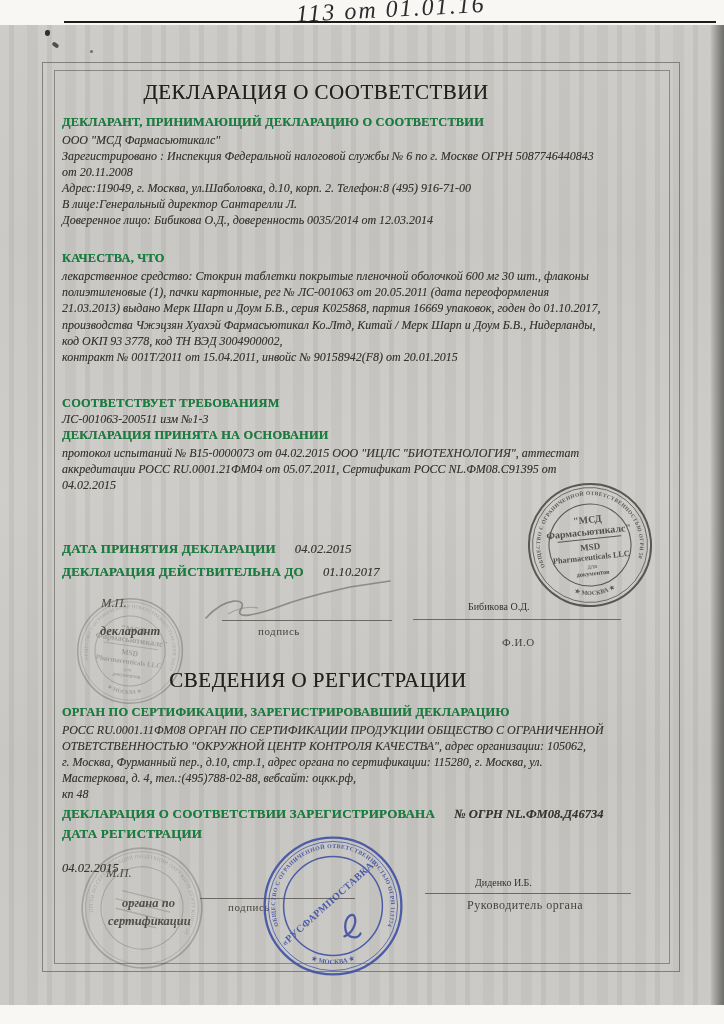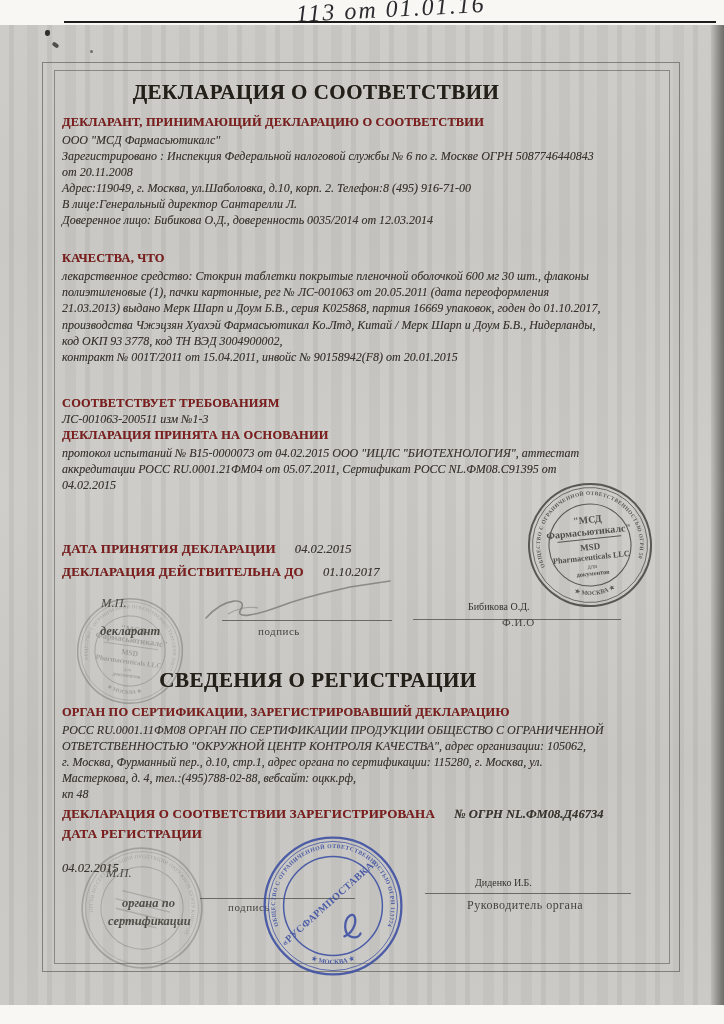--- a/index.html
+++ b/index.html
@@ -15,23 +15,23 @@
     background:linear-gradient(90deg,rgba(0,0,0,0) 0%,rgba(30,30,28,0.38) 70%,rgba(30,30,28,0.55) 100%);}
   .topline{left:64px;top:21px;width:652px;height:2px;background:#1c1c1a;}
   .handwriting{left:296px;top:-6px;width:260px;font-style:italic;font-size:24px;color:#2c2c30;
     letter-spacing:2px;transform:rotate(-3deg);}
   .frame-outer{left:42px;top:62px;width:636px;height:908px;border:1px solid rgba(70,70,64,0.55);}
   .frame-inner{left:54px;top:70px;width:614px;height:892px;border:1px solid rgba(70,70,64,0.5);}
   .speck1{left:45px;top:30px;width:5px;height:6px;background:#30302c;border-radius:50% 40% 60% 50%;}
   .speck2{left:52px;top:43px;width:7px;height:4px;background:rgba(48,48,44,0.8);transform:rotate(35deg);border-radius:2px;}
   .speck3{left:90px;top:50px;width:3px;height:3px;background:rgba(48,48,44,0.6);border-radius:50%;}
   
-  .doc-title{left:58px;width:516px;text-align:center;font-weight:bold;font-size:21px;
+  .doc-title{left:58px;width:516px;text-align:center;font-weight:normal;font-size:21px;
     letter-spacing:0.5px;color:#232019;text-shadow:0 0 0.6px rgba(30,28,22,0.55);}
-  .h{font-weight:bold;font-size:12.4px;color:#7f1d1d;letter-spacing:0.2px;text-shadow:0 0 0.5px rgba(30,28,22,0.5);}
+  .h{font-weight:bold;font-size:12.4px;color:#15803d;letter-spacing:0.2px;text-shadow:0 0 0.5px rgba(30,28,22,0.5);}
   .it{font-style:italic;font-size:12px;color:#38352e;line-height:15.9px;white-space:pre-line;
     text-shadow:0 0 0.5px rgba(40,38,32,0.4);}
   .row{display:flex;gap:19px;align-items:baseline;}
   .row .h{font-size:13px;}
   .row .it{font-size:12.6px;}
   .bital{font-weight:bold;}
   .sline{height:1px;background:rgba(75,74,68,0.75);}
   .slabel{font-size:11px;color:#45443e;letter-spacing:0.5px;}
   .sname{font-size:10px;color:#34322c;}
   .mp{font-style:italic;font-size:12.5px;color:#4c4b44;}
@@ -98,21 +98,21 @@
 
   <svg class="abs stamp" style="left:198px;top:578px;" width="200" height="46" viewBox="0 0 200 46">
     <path d="M 8 40 C 28 18 50 20 43 31 C 36 42 58 37 80 29 C 108 18 130 14 152 9 L 192 3" fill="none" stroke="rgba(120,118,112,0.75)" stroke-width="1.6" stroke-linecap="round"></path>
     <path d="M 30 36 C 40 30 52 28 60 30" fill="none" stroke="rgba(120,118,112,0.5)" stroke-width="1.2"></path>
   </svg>
   <div class="abs sline" style="left:222px;top:620px;width:170px;"></div>
   <div class="abs slabel" style="left:258px;top:625px;">подпись</div>
 
   <div class="abs sname" style="left:468px;top:601px;">Бибикова О.Д.</div>
   <div class="abs sline" style="left:413px;top:619px;width:208px;"></div>
-  <div class="abs slabel" style="left:502px;top:616px;">Ф.И.О</div>
+  <div class="abs slabel" style="left:502px;top:636px;">Ф.И.О</div>
 
   <svg class="abs stamp" style="left:70px;top:591px;opacity:0.33;transform:rotate(8deg);" width="120" height="120" viewBox="0 0 140 140">
     <g fill="none" stroke="#4d4b45">
       <circle cx="70" cy="70" r="61" stroke-width="1.8"></circle>
       <circle cx="70" cy="70" r="57.5" stroke-width="0.7"></circle>
       <circle cx="70" cy="70" r="41" stroke-width="1"></circle>
     </g>
     <defs>
       <path id="s2top" d="M 23 87 A 50 50 0 1 1 117 87"></path>
       <path id="s2bot" d="M 26.7 95 A 50 50 0 0 0 113.3 95"></path>

